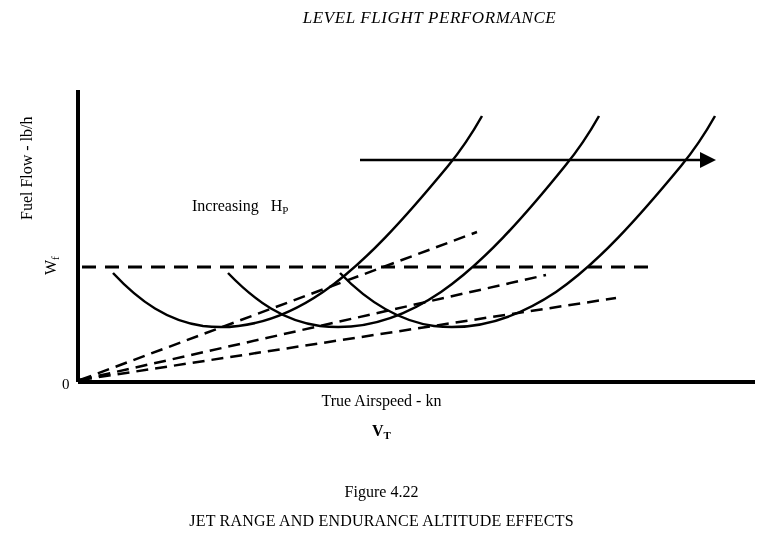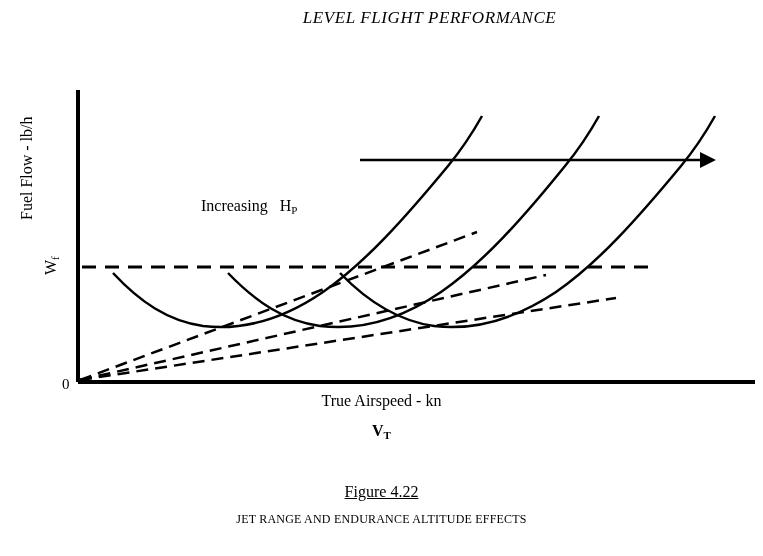--- a/index.html
+++ b/index.html
@@ -73,46 +73,45 @@
     font-size: 16px;
     font-weight: bold;
   }
   .sub {
     font-size: 11px;
     vertical-align: -0.28em;
   }
   .annot {
     position: absolute;
     top: 137px;
-    left: 201px;
+    left: 192px;
     font-size: 16px;
     white-space: nowrap;
   }
   .origin-label {
     position: absolute;
     left: 62px;
     top: 316px;
     font-size: 15px;
   }
   .fig-num {
     position: absolute;
     top: 483px;
     left: 0;
     width: 763px;
     text-align: center;
     font-size: 16px;
-    text-decoration: underline;
   }
   .fig-caption {
     position: absolute;
     top: 512px;
     left: 0;
     width: 763px;
     text-align: center;
-    font-size: 12px;
+    font-size: 16px;
     letter-spacing: 0.2px;
   }
 </style>
 </head>
 <body>
 
 <div class="page-title">LEVEL FLIGHT PERFORMANCE</div>
 
 <div class="figure-area">
 

